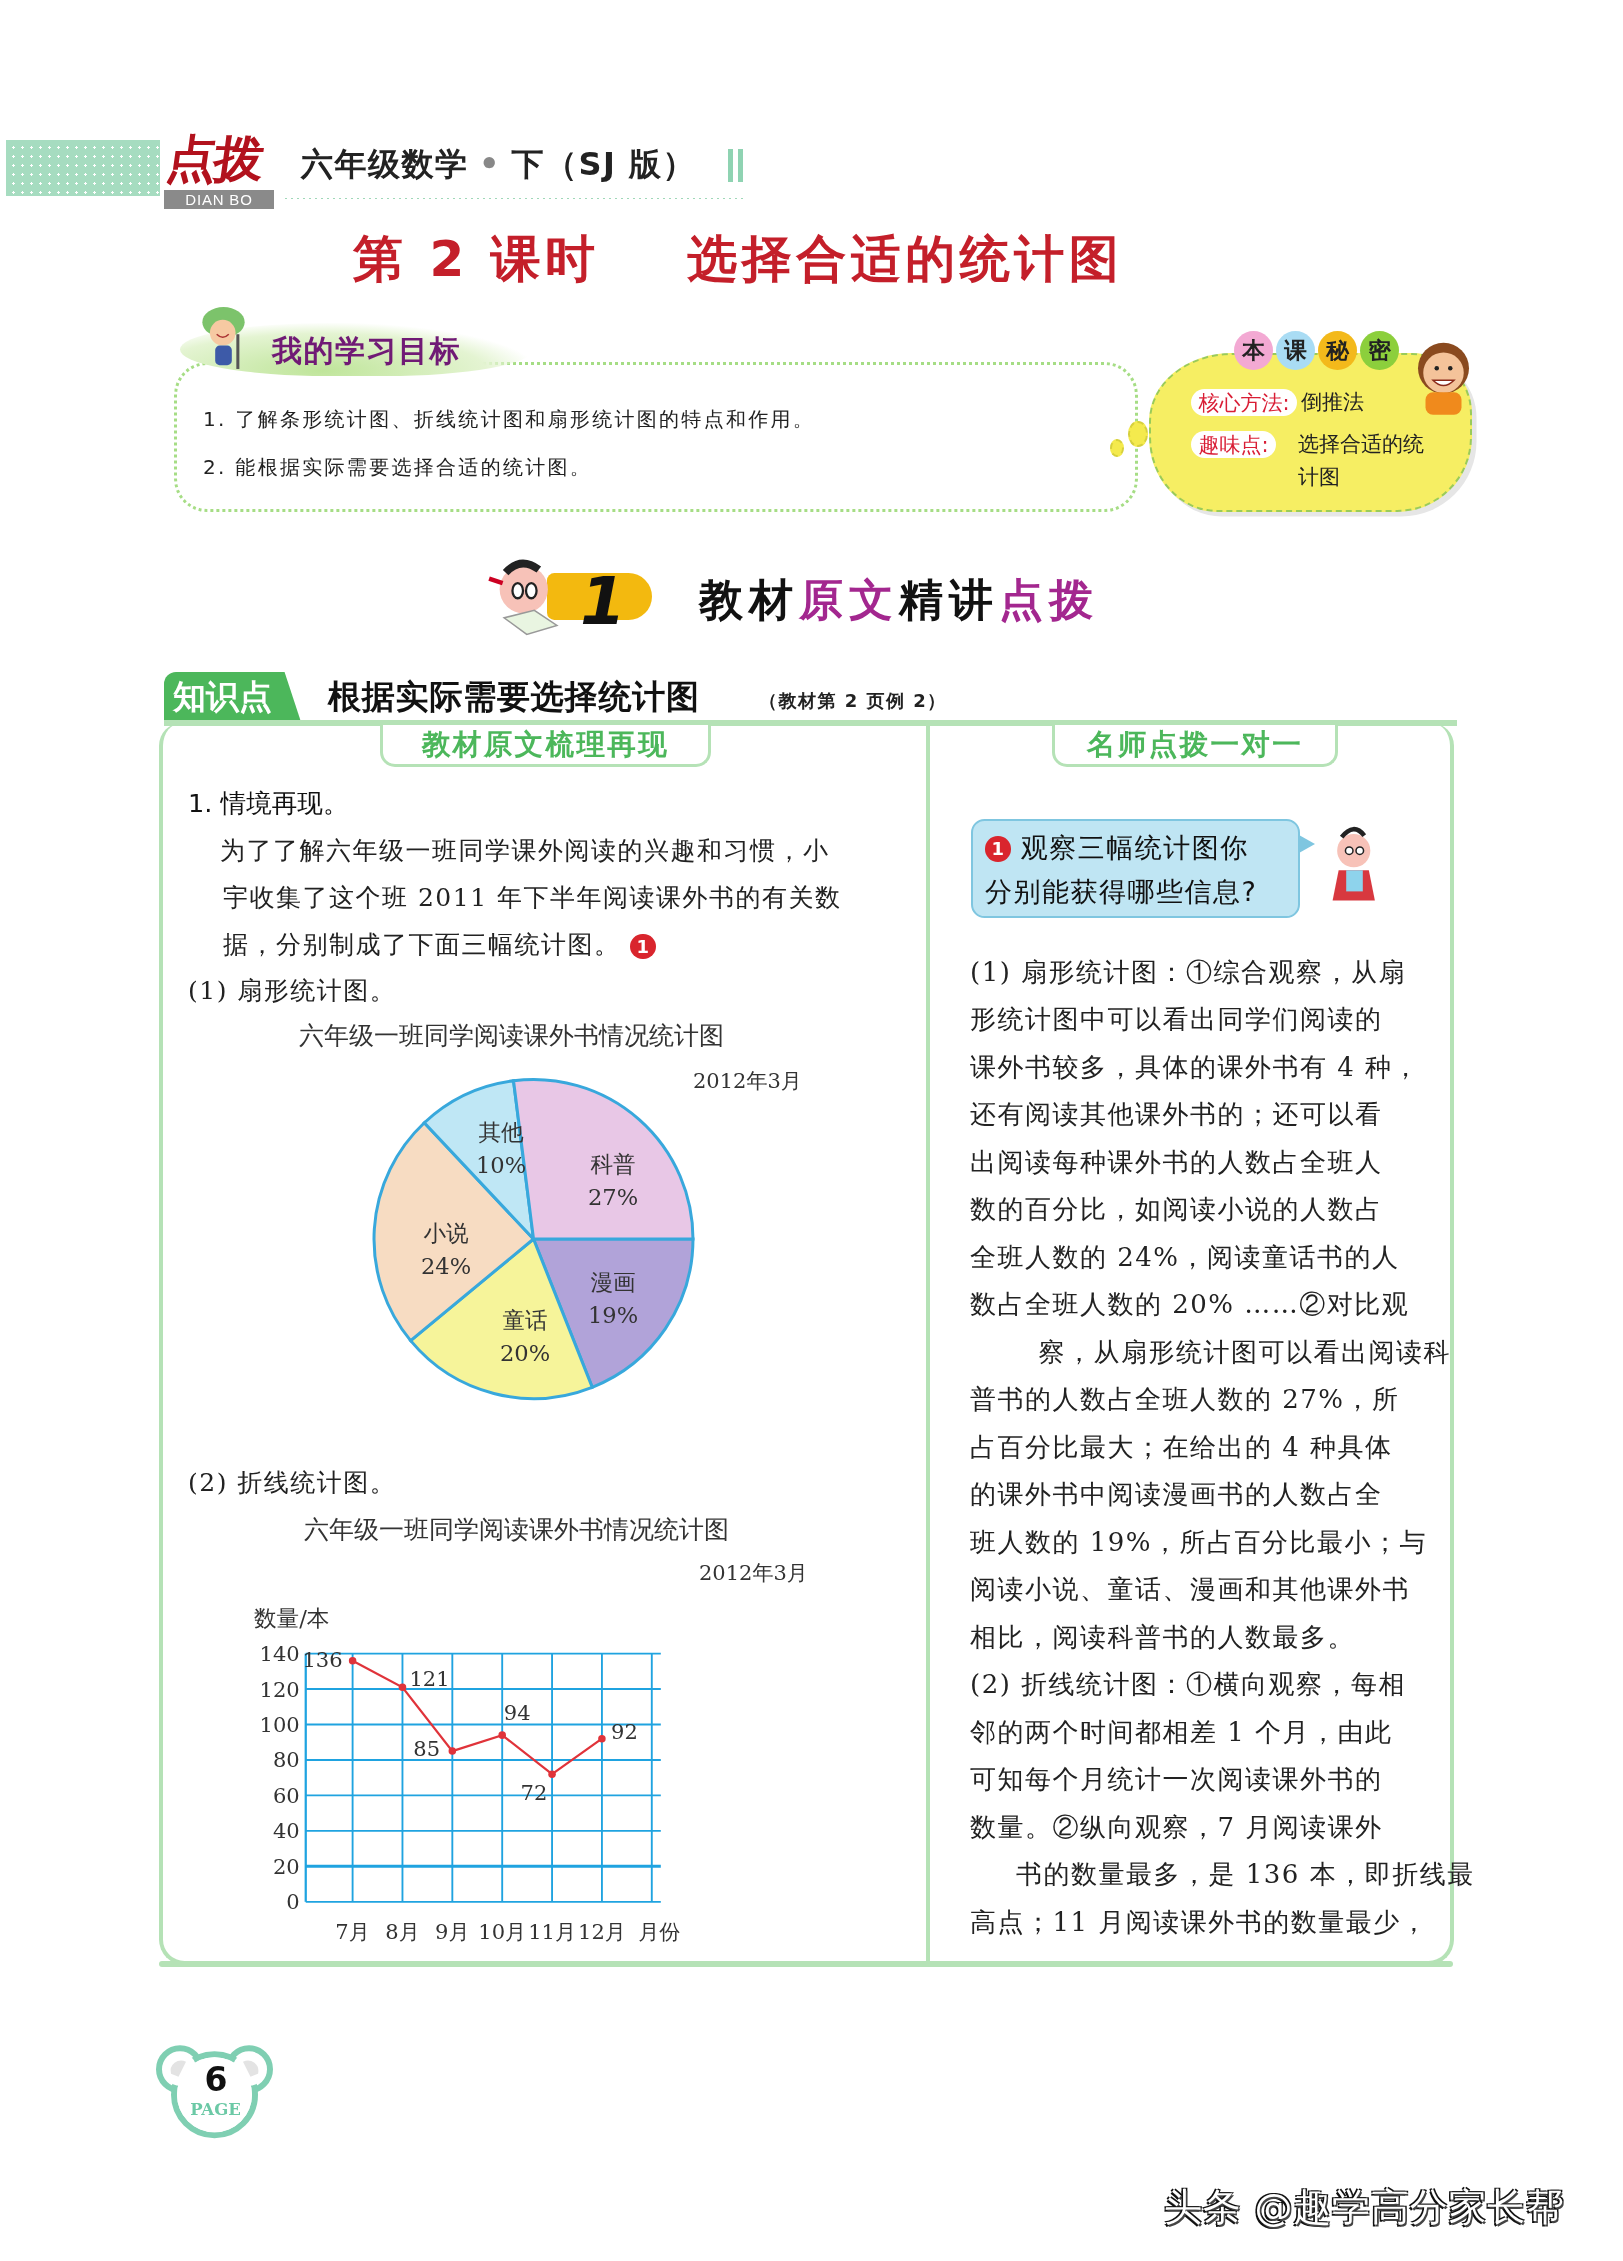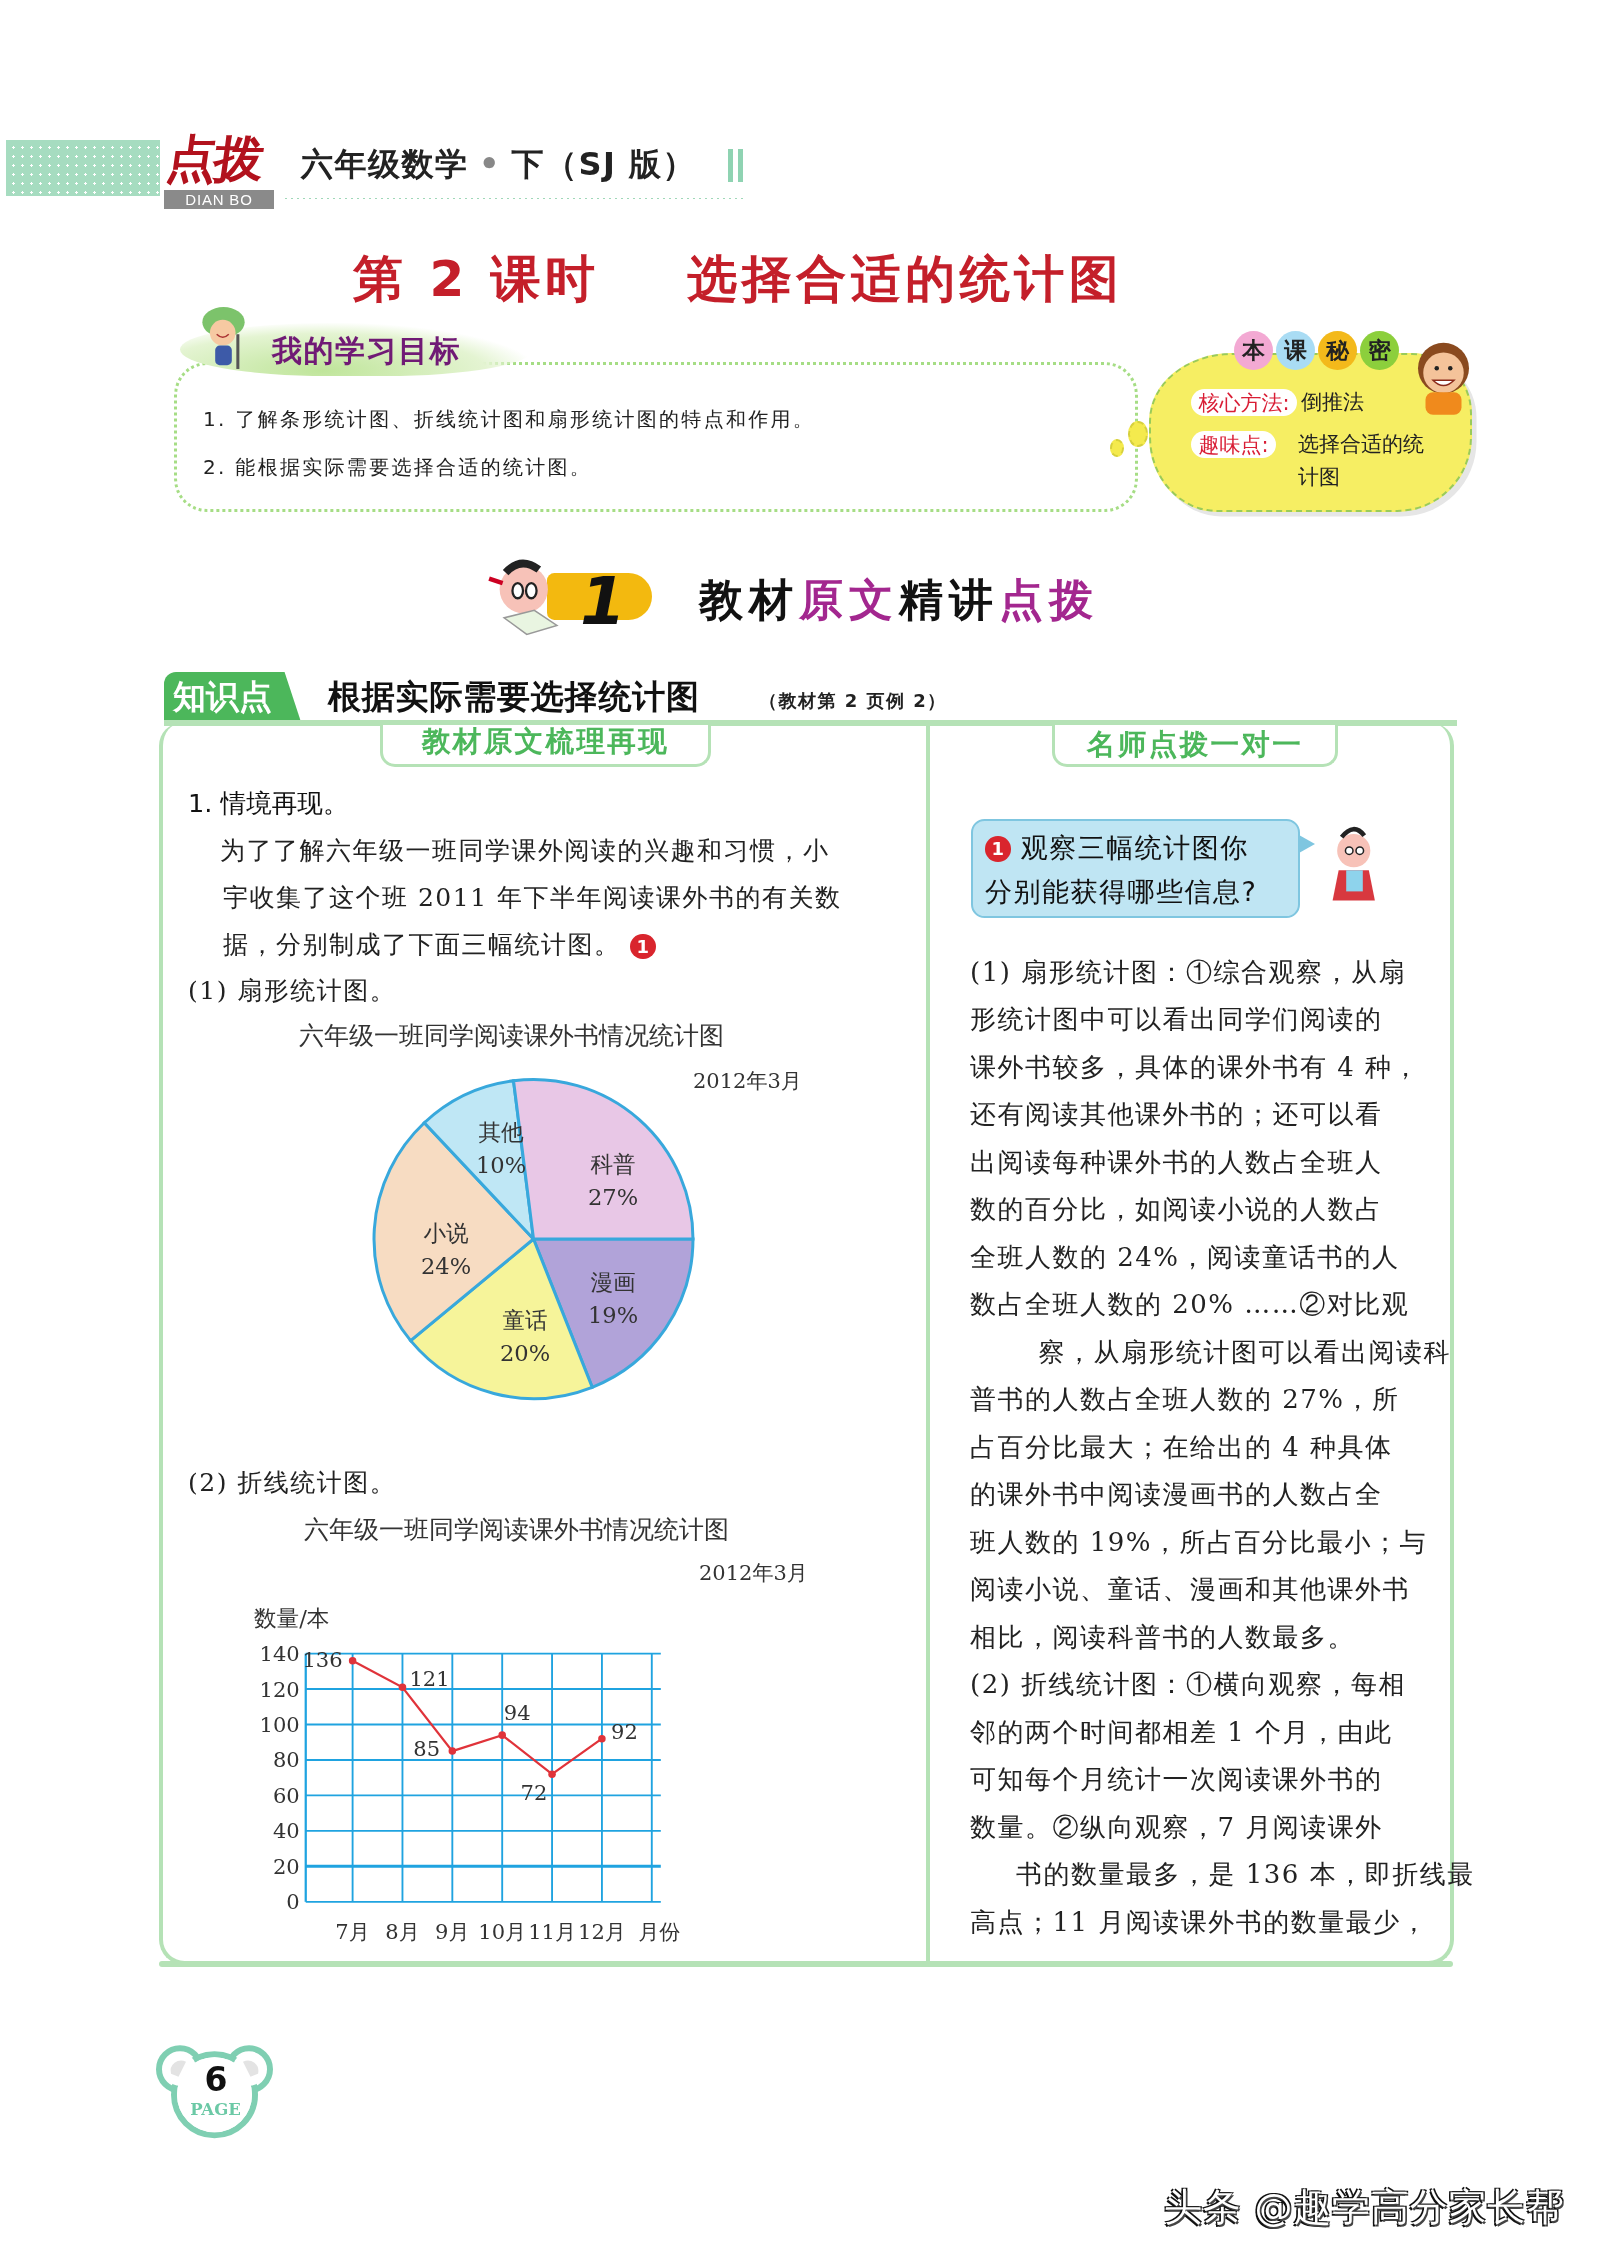--- a/index.html
+++ b/index.html
@@ -12,21 +12,21 @@
   .hdr-stripe { left: 6px; top: 140px; width: 154px; height: 56px; background: #a6dcc0;
     background-image: radial-gradient(#ffffff 1.2px, transparent 1.3px); background-size: 9px 9px; background-position: 3px 3px; }
   .logo { left: 164px; top: 126px; width: 113px; height: 83px; }
   .logo-mark { position: absolute; left: 3px; top: 0; font-family: "DejaVu Sans", sans-serif; font-weight: bold; font-size: 50px; color: #b2121d; letter-spacing: -3px; transform: skewX(-8deg); }
   .logo-sub { position: absolute; left: 0; bottom: 0; width: 110px; height: 19.5px; background: #8a8a8a; color: #fff; font-family: "Liberation Sans", sans-serif; font-size: 15px; text-align: center; line-height: 19.5px; letter-spacing: 0.8px; }
   .book-title { left: 301px; top: 143px; font-family: "DejaVu Sans", sans-serif; font-weight: bold; font-size: 32px; color: #222; letter-spacing: 1.5px; }
   .book-title .dot { color: #888; margin: 0 10.5px; }
   .hdr-bars { left: 728px; top: 149px; width: 15px; height: 33px; border-left: 5.3px solid #8fd3b2; border-right: 5.3px solid #8fd3b2; }
   .hdr-dots { left: 283px; top: 197px; width: 460px; height: 3px; background-image: radial-gradient(#9fd8b8 1.1px, transparent 1.2px); background-size: 6px 3px; }
 
-  .lesson-title { left: 353px; top: 226px; font-family: "DejaVu Sans", sans-serif; font-weight: bold; font-size: 50px; color: #c41f2a; letter-spacing: 4.5px; white-space: pre; margin-top: 20px; }
+  .lesson-title { left: 353px; top: 226px; font-family: "DejaVu Sans", sans-serif; font-weight: bold; font-size: 50px; color: #c41f2a; letter-spacing: 4.5px; white-space: pre; }
 
   
   .goals-mascot { left: 197px; top: 304px; width: 53px; height: 68px; }
   .goals-tab { left: 180px; top: 323px; width: 353px; height: 53px; border-radius: 50% / 60%; background: radial-gradient(ellipse at 40% 90%, #bfe59a 0%, #e4f4d2 55%, rgba(255,255,255,0) 72%); }
   .goals-title { left: 272px; top: 331px; font-family: "DejaVu Sans", sans-serif; font-weight: bold; font-size: 30px; color: #701a75; letter-spacing: 1.5px; }
   .goals-box { left: 174px; top: 362px; width: 964px; height: 150px; border: 3px dotted #a6dd85; border-radius: 33px; }
   .goal-line { font-family: "DejaVu Sans", sans-serif; font-size: 20px; color: #222; letter-spacing: 2.3px; }
   .goal-1 { left: 203px; top: 406px; }
   .goal-2 { left: 203px; top: 454px; }
   .bubble-sm { border-radius: 50%; background: #f4ea4d; border: 2.3px dashed #d6d03c; }
@@ -53,21 +53,21 @@
   .kp-title { left: 328px; top: 675px; font-family: "DejaVu Sans", sans-serif; font-weight: bold; font-size: 33px; color: #111; letter-spacing: 0.8px; }
   .kp-ref { left: 759px; top: 689px; font-family: "DejaVu Sans", sans-serif; font-weight: bold; font-size: 18px; color: #222; letter-spacing: 1.5px; }
   .kp-rule { left: 164px; top: 720px; width: 1293px; height: 6px; background: #b5e2b6; }
 
   .panel { border: 4.5px solid #b5e2b6; border-top: none; }
   .panel-left { left: 159px; top: 723px; width: 767px; height: 1242px; border-right: none; border-radius: 0 0 0 25.6px; border-top-left-radius: 22.6px; }
   .panel-right { left: 926px; top: 723px; width: 528px; height: 1242px; border-radius: 0 0 25.6px 0; border-left: 4.5px solid #b5e2b6; border-top-right-radius: 22.6px; }
   .panel-bottom { left: 159px; top: 1961px; width: 1294px; height: 6px; background: #b5e2b6; border-radius: 3px; }
 
   .col-head { height: 42px; border: 3px solid #b5e2b6; border-top: none; border-radius: 0 0 15px 15px; background: #fff; font-family: "DejaVu Sans", sans-serif; font-weight: bold; font-size: 28.6px; color: #4cb75b; text-align: center; line-height: 38px; letter-spacing: 2.3px; }
-  .col-head-left { left: 380px; top: 725px; width: 331px; font-family: Liberation Mono, monospace; }
+  .col-head-left { left: 380px; top: 725px; width: 331px; }
   .col-head-right { left: 1052px; top: 725px; width: 286px; }
 
   
   .lt { font-family: "DejaVu Serif", "Liberation Serif", serif; font-size: 25px; color: #222; letter-spacing: 1.5px; white-space: nowrap; }
   .h1 { font-family: "DejaVu Sans", sans-serif; font-size: 25.6px; color: #111; }
   .red-circ { display: inline-block; width: 25.6px; height: 25.6px; border-radius: 50%; background: #d9252d; color: #fff; font-family: "DejaVu Sans", sans-serif; font-weight: bold; font-size: 18px; text-align: center; line-height: 25.6px; vertical-align: middle; letter-spacing: 0; }
   .chart-title { font-family: "DejaVu Sans", sans-serif; font-size: 25px; color: #333; }
   .chart-date { font-family: "DejaVu Serif", serif; font-size: 21px; color: #333; }
 
   

